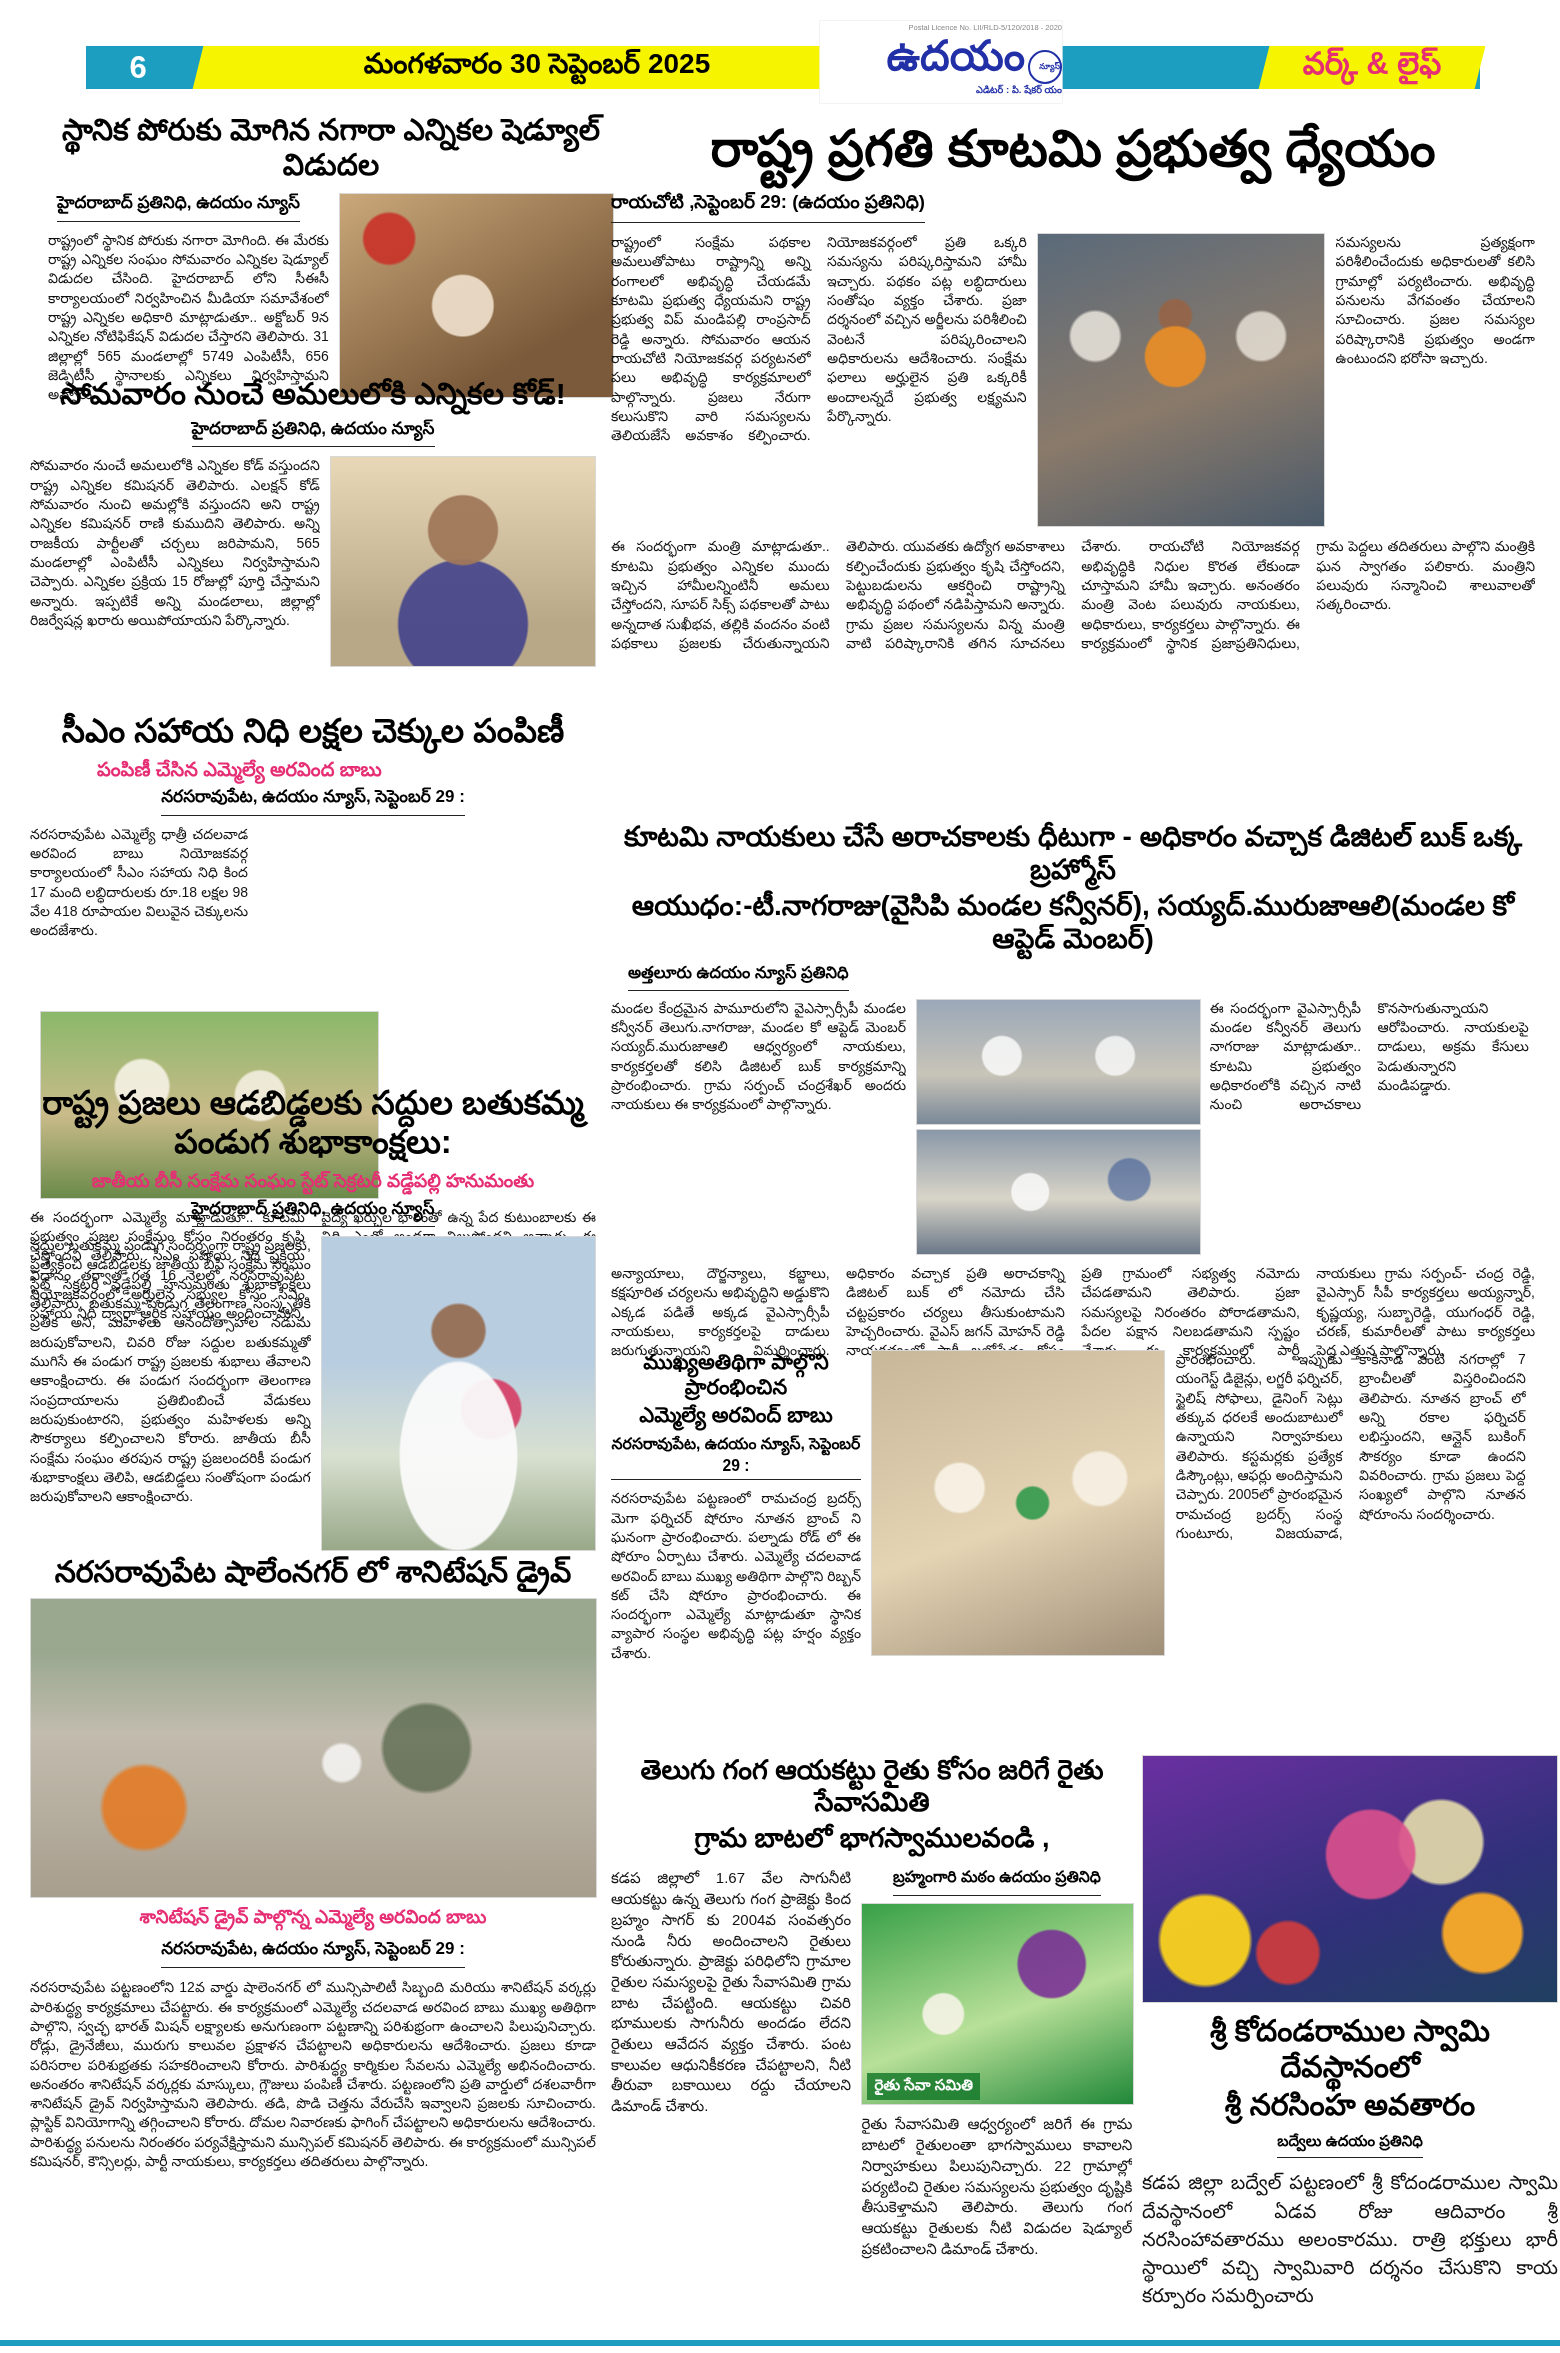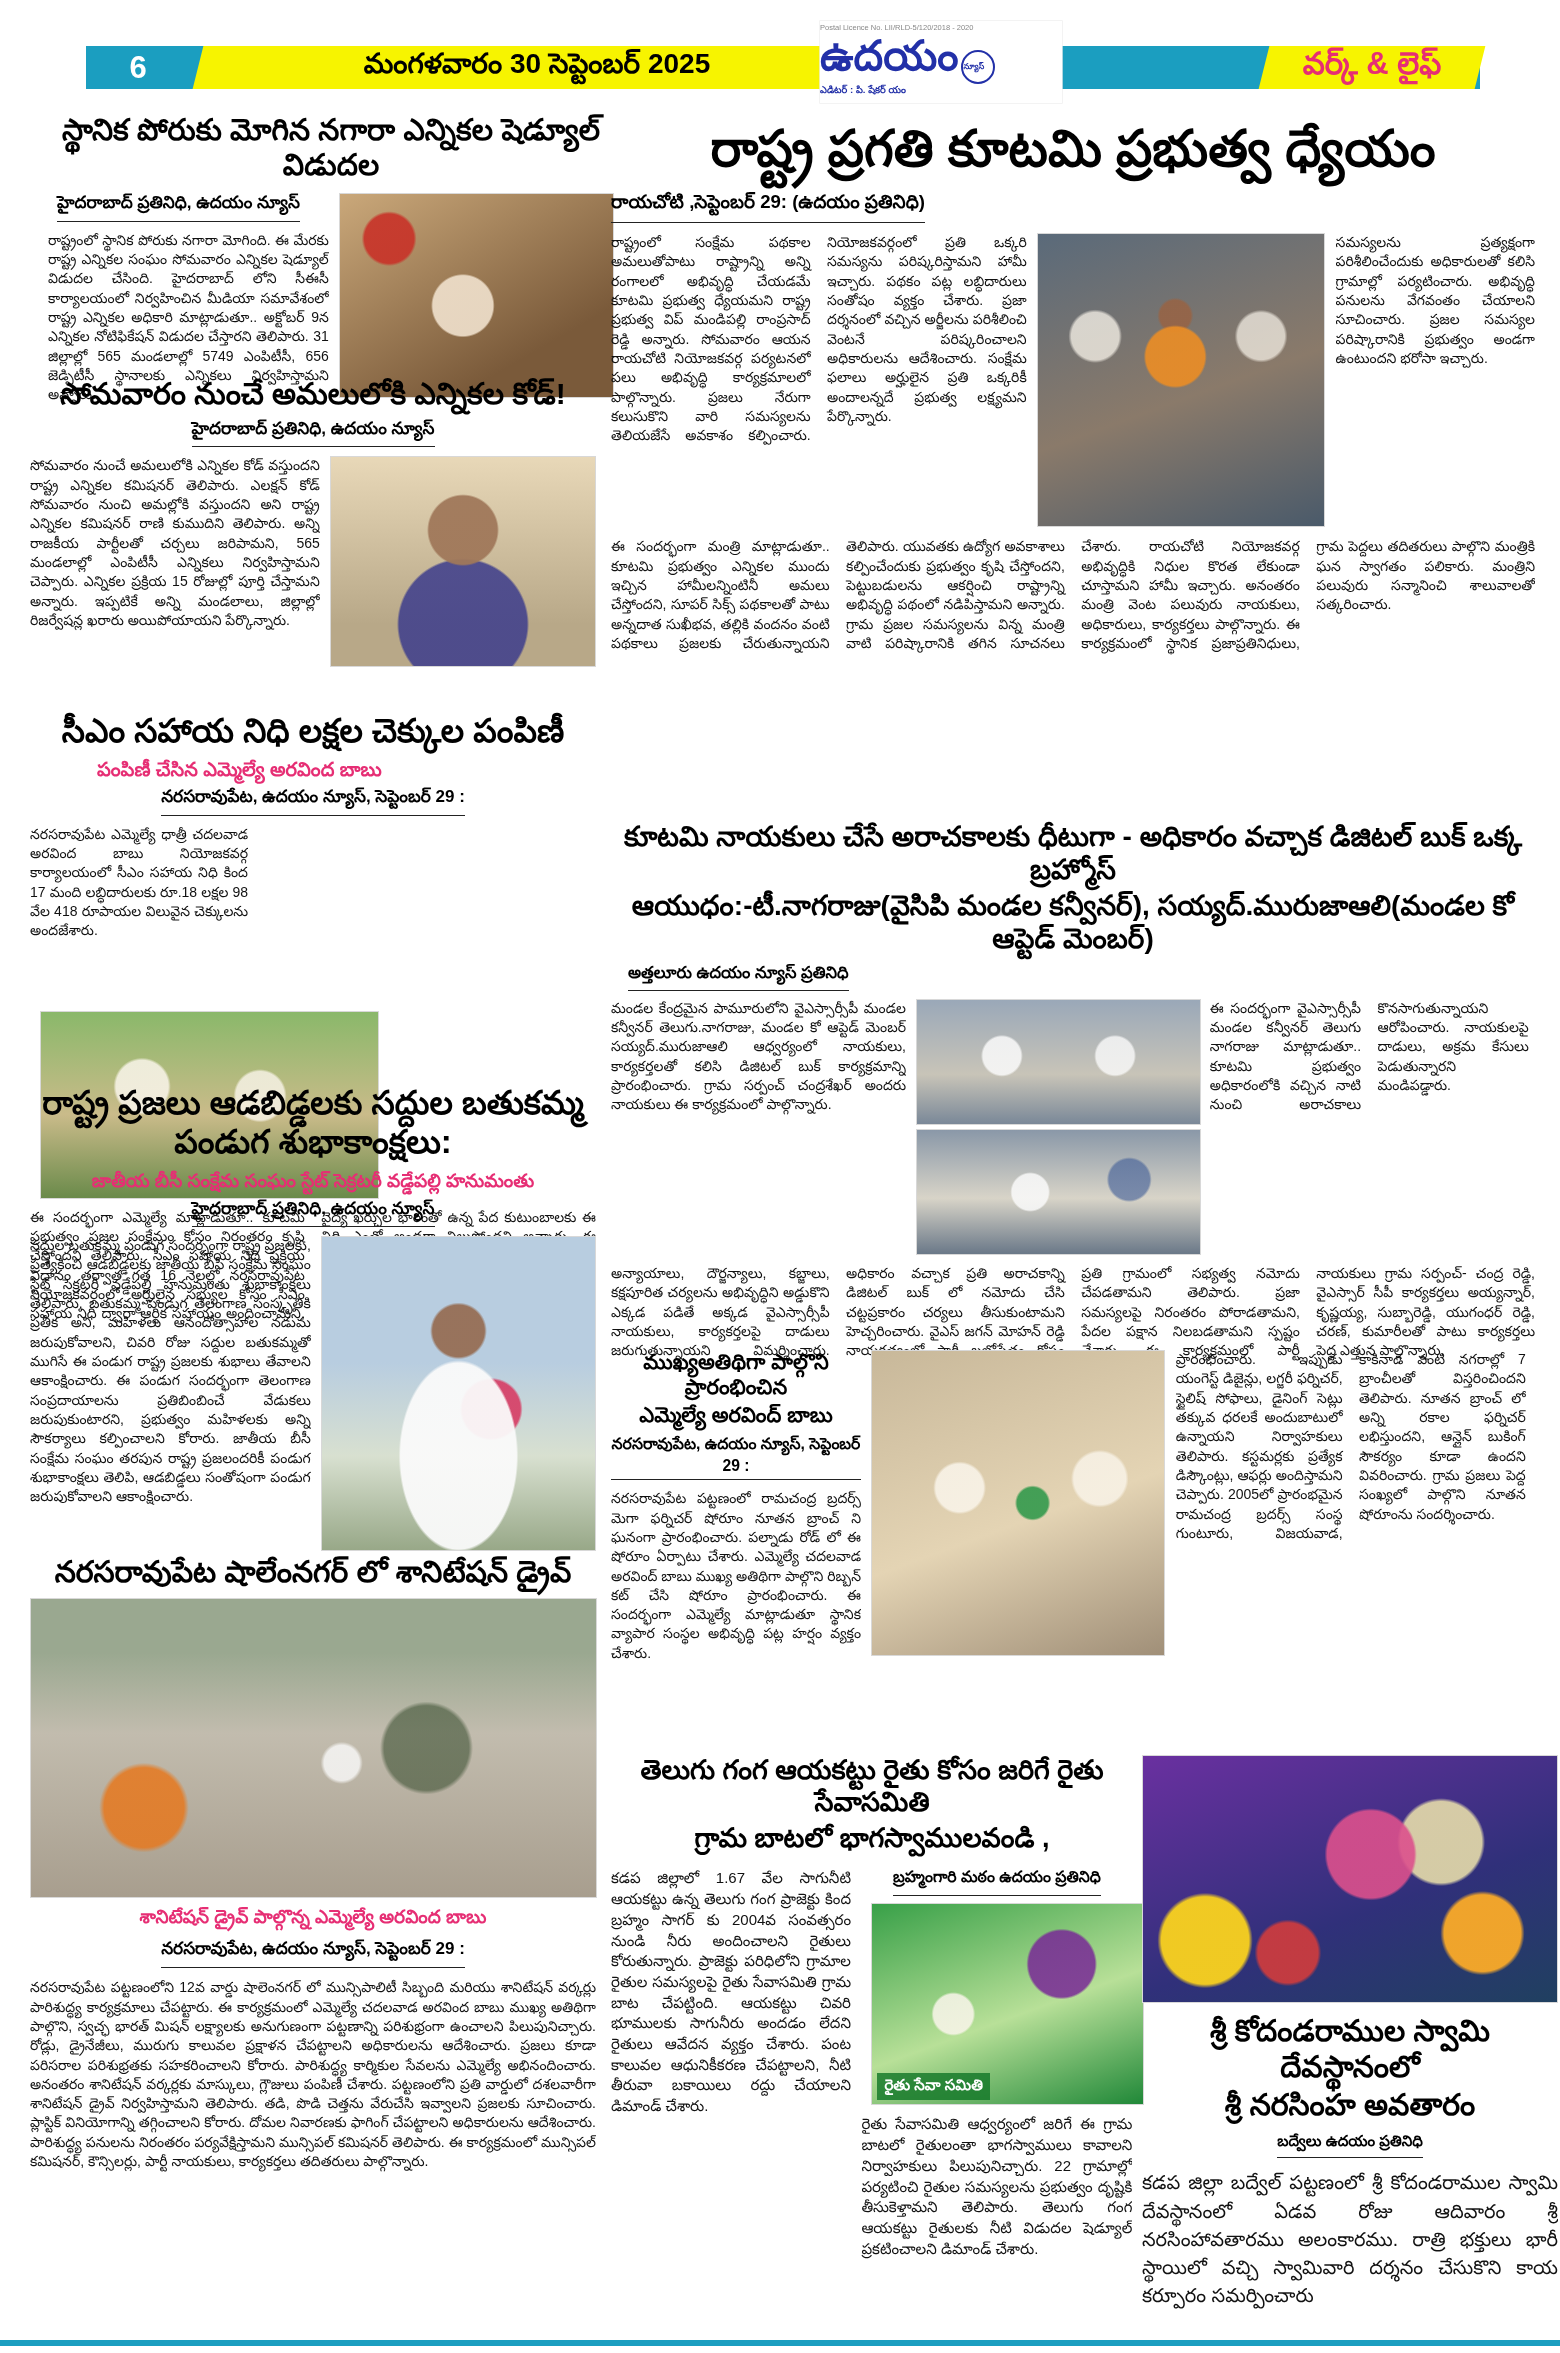--- a/index.html
+++ b/index.html
@@ -7,21 +7,21 @@
     width:1561px;height:2354px;position:relative;background:#ffffff;
     font-family:"Liberation Sans","DejaVu Sans",sans-serif;color:#111;
   }
   .abs{position:absolute;}
   
   .hdr-bar{background:#1b9ec0;}
   .skew{transform:skewX(-14deg);}
   .pagenum{color:#fff;font-size:31px;font-weight:bold;display:flex;align-items:center;justify-content:center;}
   .date-txt{font-size:28px;font-weight:bold;color:#000;display:flex;align-items:center;justify-content:center;height:100%;}
   .worklife{color:#e62e74;font-size:31px;font-weight:bold;display:flex;align-items:center;justify-content:center;height:100%;}
-  .masthead{background:#fff;text-align:left;box-shadow:0 0 0 0.7px #eee;}
+  .masthead{background:#fff;text-align:right;box-shadow:0 0 0 0.7px #eee;}
   .mast-tiny{font-size:7.5px;color:#888;padding-top:2.2px;white-space:nowrap;overflow:hidden;}
   .mast-logo{font-size:42px;font-weight:bold;color:#2230a8;line-height:1.05;display:inline-block;}
   .mast-circle{display:inline-block;vertical-align:middle;width:30px;height:30px;border:2.2px solid #2230a8;border-radius:50%;
     font-size:8.2px;color:#2230a8;font-weight:bold;line-height:30px;margin-left:3px;}
   .mast-editor{font-size:9.7px;color:#2230a8;font-weight:bold;}
   
   .hl{font-weight:bold;text-align:center;line-height:1.18;color:#000;}
   .hl-40{font-size:30px;}
   .hl-44{font-size:33px;}
   .hl-main{font-size:51px;}
@@ -182,21 +182,21 @@
 <div class="abs" style="left:611px;top:1755px;width:522px;height:570px;">
   <div class="hl hl-36">తెలుగు గంగ ఆయకట్టు రైతు కోసం జరిగే రైతు సేవాసమితి</div>
   <div class="hl hl-36" style="margin-top:4.5px;">గ్రామ బాటలో భాగస్వాములవండి ,</div>
   <div class="row" style="margin-top:13.4px;">
     <div class="body-t" style="width:240px;height:447px;font-size:15px;">కడప జిల్లాలో 1.67 వేల సాగునీటి ఆయకట్టు ఉన్న తెలుగు గంగ ప్రాజెక్టు కింద బ్రహ్మం సాగర్ కు 2004వ సంవత్సరం నుండి నీరు అందించాలని రైతులు కోరుతున్నారు. ప్రాజెక్టు పరిధిలోని గ్రామాల రైతుల సమస్యలపై రైతు సేవాసమితి గ్రామ బాట చేపట్టింది. ఆయకట్టు చివరి భూములకు సాగునీరు అందడం లేదని రైతులు ఆవేదన వ్యక్తం చేశారు. పంట కాలువల ఆధునికీకరణ చేపట్టాలని, నీటి తీరువా బకాయిలు రద్దు చేయాలని డిమాండ్ చేశారు.</div>
     <div style="width:271px;margin-left:10.4px;">
       <div class="ctr"><span class="byline rule" style="font-size:15.7px;">బ్రహ్మంగారి మఠం ఉదయం ప్రతినిధి</span></div>
       <div class="photo" style="width:271px;height:200px;margin-top:7.5px;background:
         radial-gradient(circle at 70% 30%, rgba(120,40,150,.85) 0 14%, transparent 15%),
         radial-gradient(circle at 30% 55%, rgba(250,245,235,.85) 0 9%, transparent 10%),
-        linear-gradient(160deg,#38a048,#b8e098 55%,#208838); margin-left: 10px;">
+        linear-gradient(160deg,#38a048,#b8e098 55%,#208838);">
         <div class="banner-label">రైతు సేవా సమితి</div>
       </div>
       <div class="body-t" style="margin-top:9px;height:216px;font-size:15px;">రైతు సేవాసమితి ఆధ్వర్యంలో జరిగే ఈ గ్రామ బాటలో రైతులంతా భాగస్వాములు కావాలని నిర్వాహకులు పిలుపునిచ్చారు. 22 గ్రామాల్లో పర్యటించి రైతుల సమస్యలను ప్రభుత్వం దృష్టికి తీసుకెళ్తామని తెలిపారు. తెలుగు గంగ ఆయకట్టు రైతులకు నీటి విడుదల షెడ్యూల్ ప్రకటించాలని డిమాండ్ చేశారు.</div>
     </div>
   </div>
 </div>
 
 <div class="abs" style="left:1142px;top:1755px;width:416px;height:570px;">
   <div class="photo" style="width:414px;height:246px;background:
     radial-gradient(circle at 15% 75%, rgba(250,210,30,.95) 0 11%, transparent 12%),

